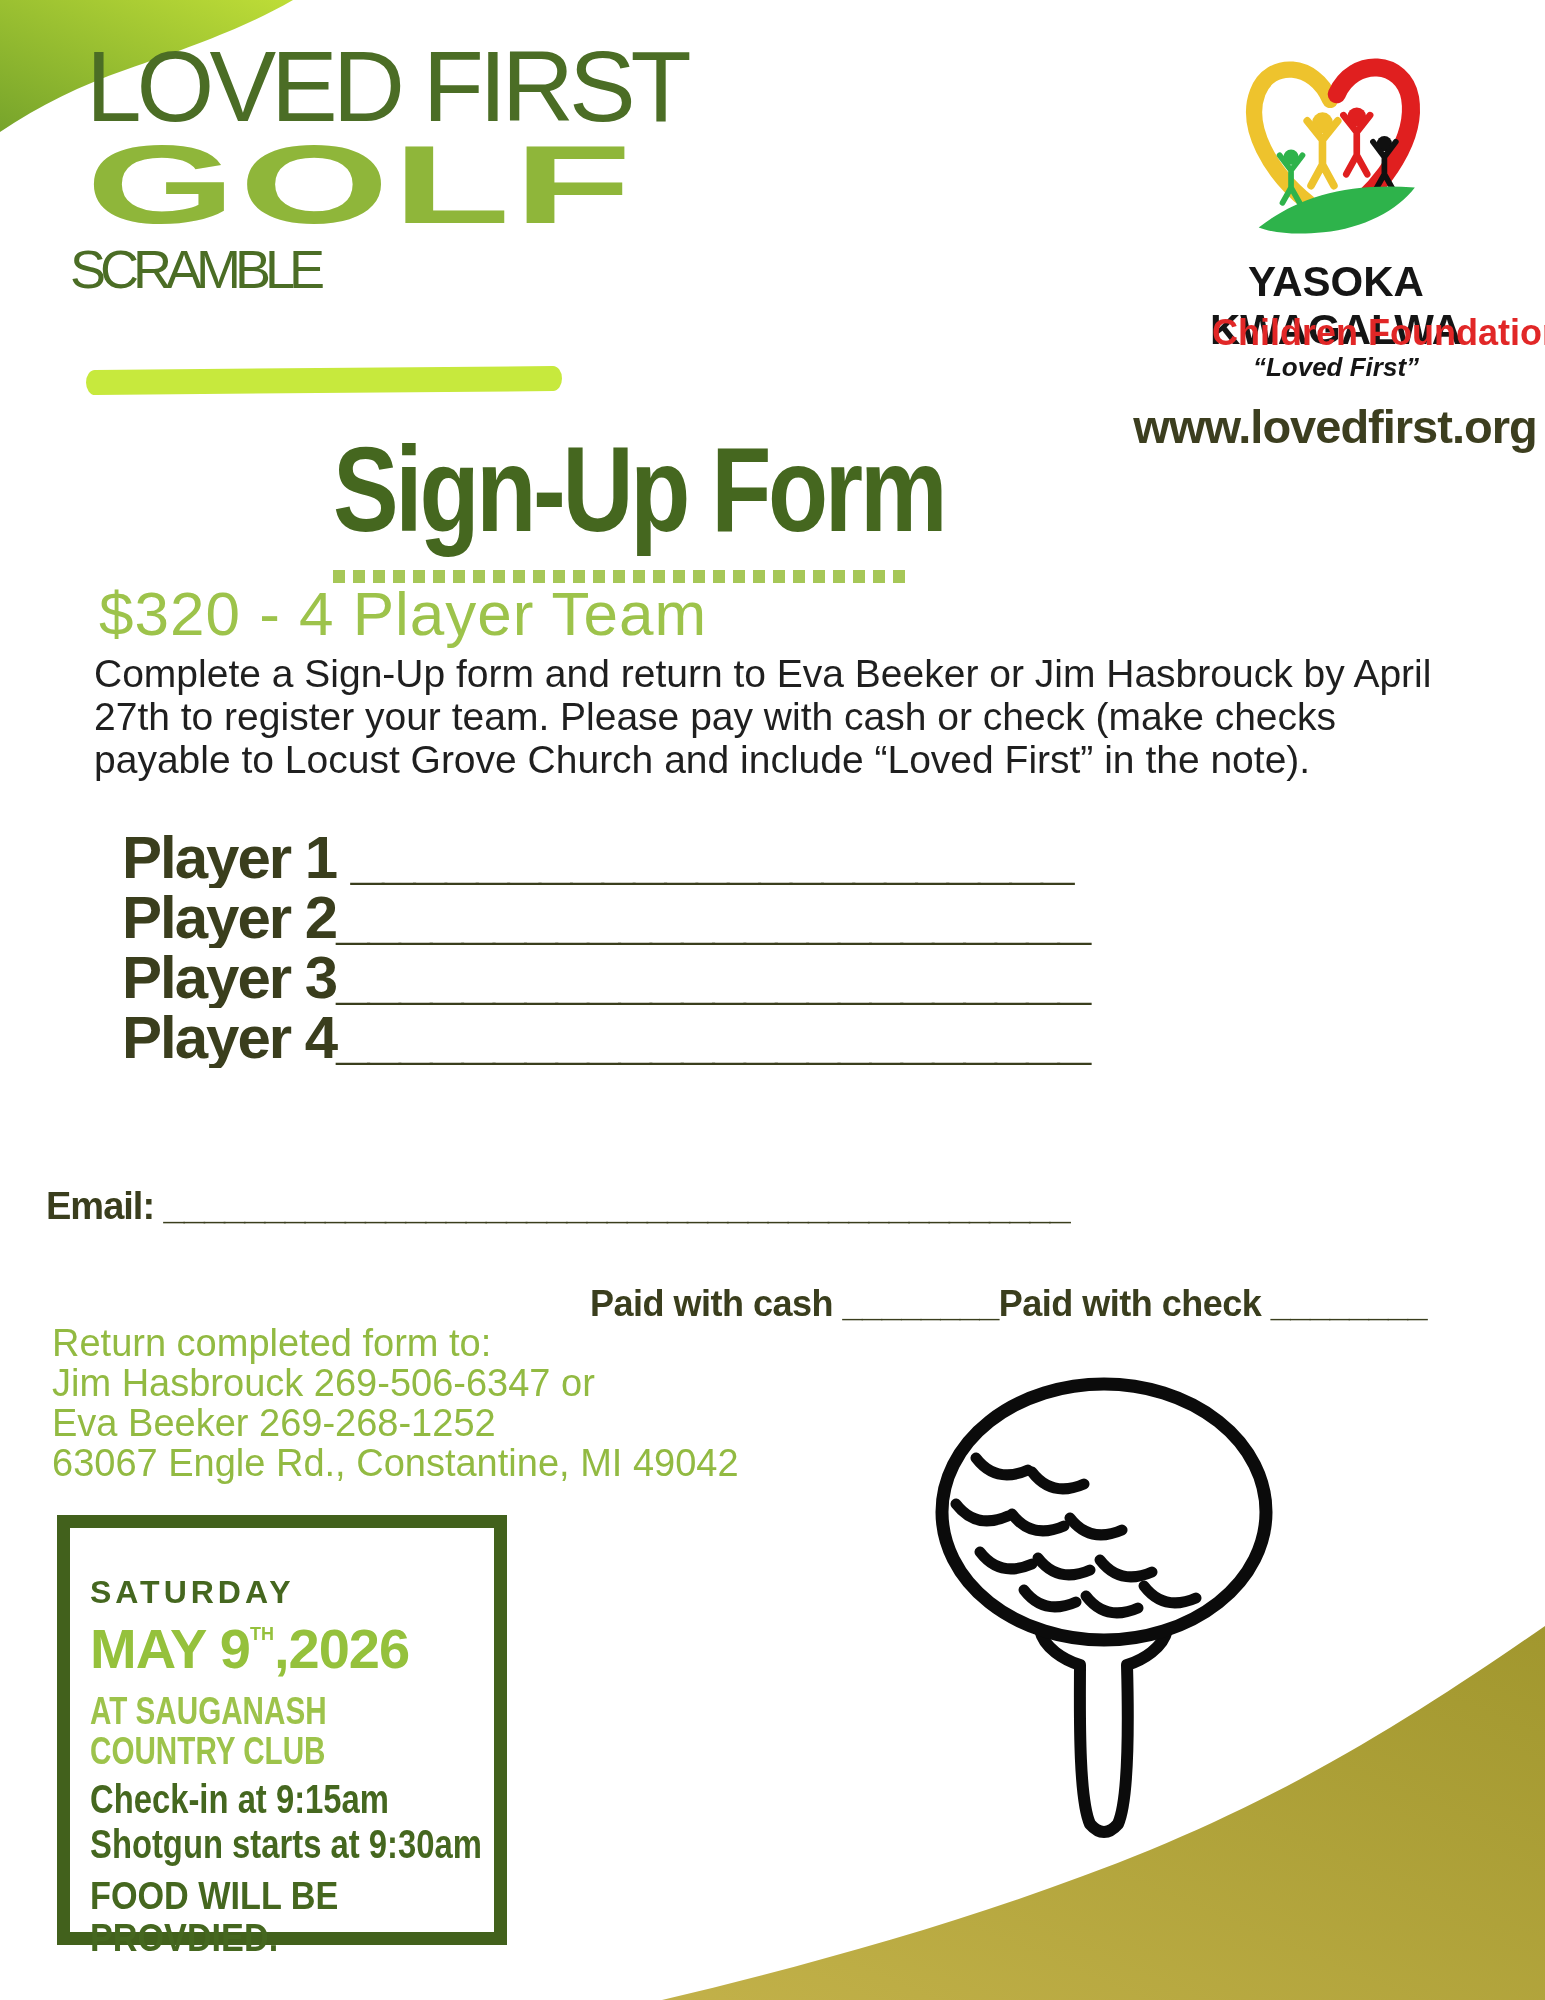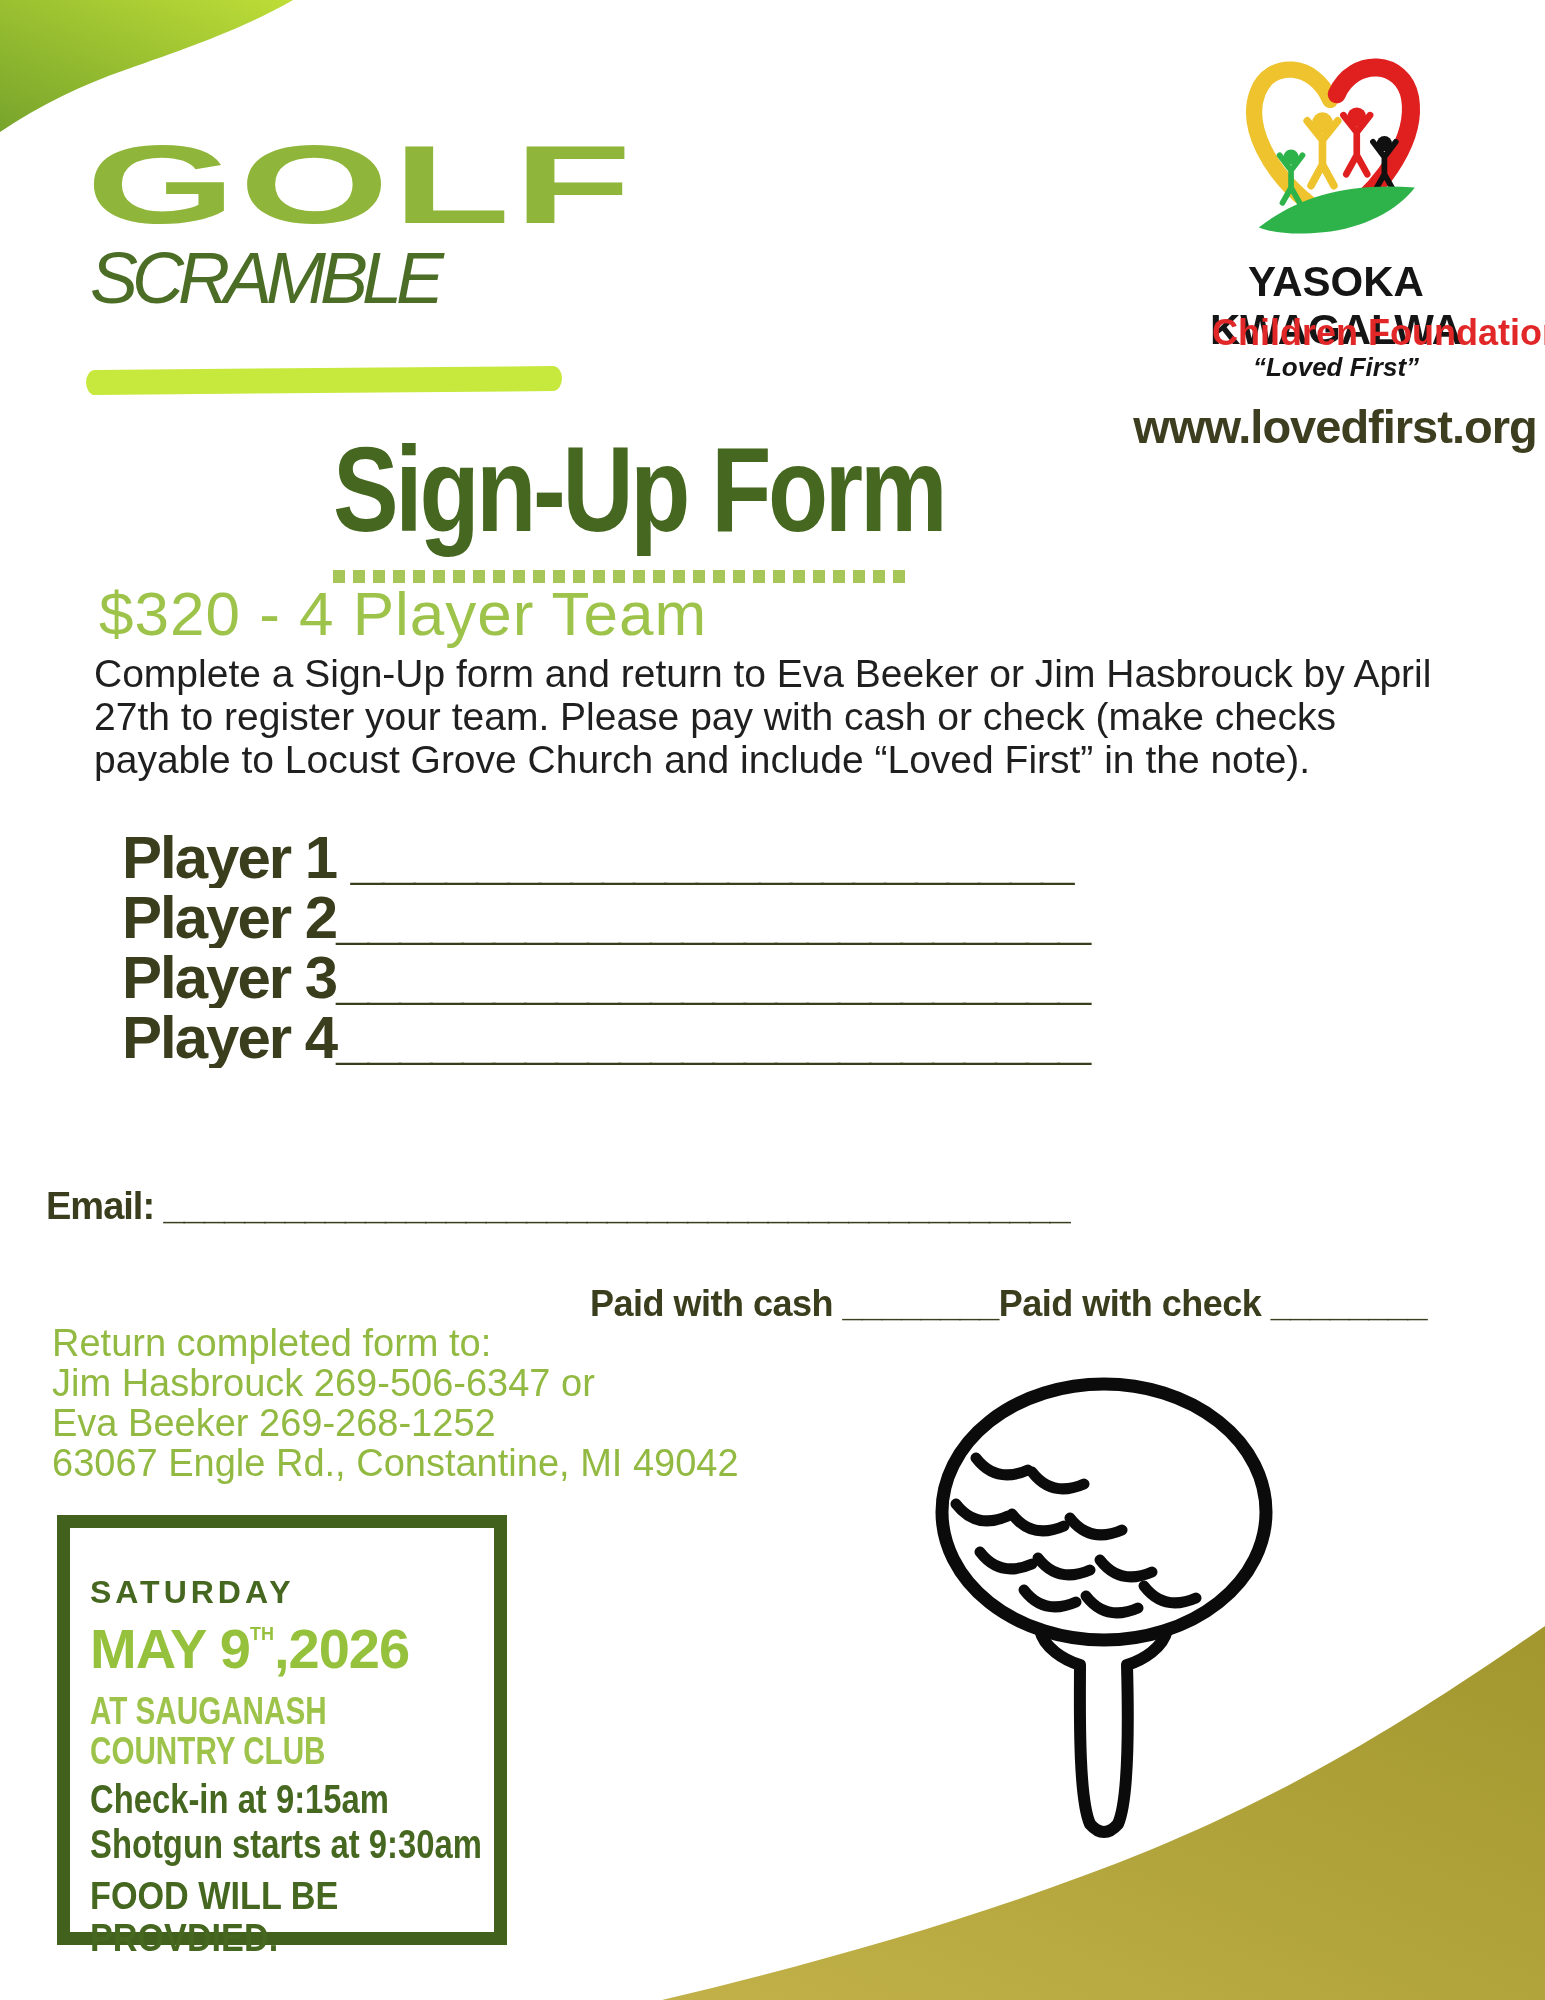--- a/index.html
+++ b/index.html
@@ -10,22 +10,22 @@
   }
   .abs{position:absolute;}
   #bg-art{position:absolute;left:0;top:0;z-index:0;}
   .content{position:absolute;inset:0;z-index:1;}
 
   
   .h-line1{left:86px;top:36px;font-size:100px;line-height:1;letter-spacing:-5px;
     color:var(--dark-green,#4b6d25);font-weight:400;}
   .h-line2{left:86px;top:129px;font-size:112px;line-height:1;font-weight:bold;letter-spacing:2px;
     color:var(--leaf-green,#8fb63a);transform:scaleX(1.72);transform-origin:left top;}
-  .h-line3{left:90px;top:242px;font-size:72px;line-height:1;letter-spacing:-6px;
-    color:var(--dark-green,#4b6d25);font-weight:400;font-style:italic;}
+  .h-line3{left:70px;top:242px;font-size:54px;line-height:1;letter-spacing:-6px;
+    color:var(--dark-green,#4b6d25);font-weight:400;}
   .brush{left:86px;top:368px;width:476px;height:25px;background:var(--lime,#c7e93d);
     border-radius:10px/14px;transform:rotate(-.5deg);}
   .org-name{top:258px;font-size:42px;font-weight:bold;letter-spacing:0px;color:#151515;width:392px;left:1140px;text-align:center;}
   .org-sub{top:312px;font-size:36px;font-weight:bold;color:var(--logo-red,#e12727);width:392px;left:1192px;text-align:center;}
   .org-tag{top:352px;font-size:26px;font-weight:bold;font-style:italic;color:#151515;width:392px;left:1140px;text-align:center;}
   .website{top:399px;font-size:47px;font-weight:bold;color:var(--website-olive,#3c3e1f);width:410px;left:1130px;text-align:center;letter-spacing:-1px;}
 
   
   .form-title{left:333px;top:426px;font-size:120px;font-weight:bold;letter-spacing:-4px;line-height:1.05;
     color:var(--dark-green2,#45671f);transform:scaleX(.82);transform-origin:left top;}
@@ -75,20 +75,21 @@
       <stop offset="0" style="stop-color:var(--swoosh-gold-1,#c2b149)"></stop>
       <stop offset="1" style="stop-color:var(--swoosh-gold-2,#a1972e)"></stop>
     </linearGradient>
   </defs>
   <path d="M0,0 L293,0 C244,28 196,45 125,70 C82,85 40,105 0,132 Z" fill="url(#greengrad)"></path>
   <path d="M1545,1626 C1438,1700 1315,1782 1150,1850 C995,1913 830,1960 662,2000 L1545,2000 Z" fill="url(#goldgrad)"></path>
 </svg>
 
 <div class="content">
 
+  <div class="abs h-line1">LOVED FIRST</div>
   <div class="abs h-line2">GOLF</div>
   <div class="abs h-line3">SCRAMBLE</div>
   <div class="abs brush"></div>
 
   <svg class="abs" style="left:1232px;top:36px;" width="200" height="225" viewBox="0 0 210 230">
     <path d="M103,64 C86,24 40,22 27,56 C13,92 40,140 80,172" fill="none" stroke="var(--heart-yellow,#eec32d)" stroke-width="17" stroke-linecap="round"></path>
     <path d="M110,58 C128,18 180,22 187,62 C194,104 160,152 122,182" fill="none" stroke="var(--heart-red,#e01f1f)" stroke-width="19" stroke-linecap="round"></path>
 
     <g stroke="var(--heart-green,#2eb34b)" fill="var(--heart-green,#2eb34b)" stroke-width="6" stroke-linecap="round">
       <circle cx="62" cy="124" r="8" stroke="none"></circle>

